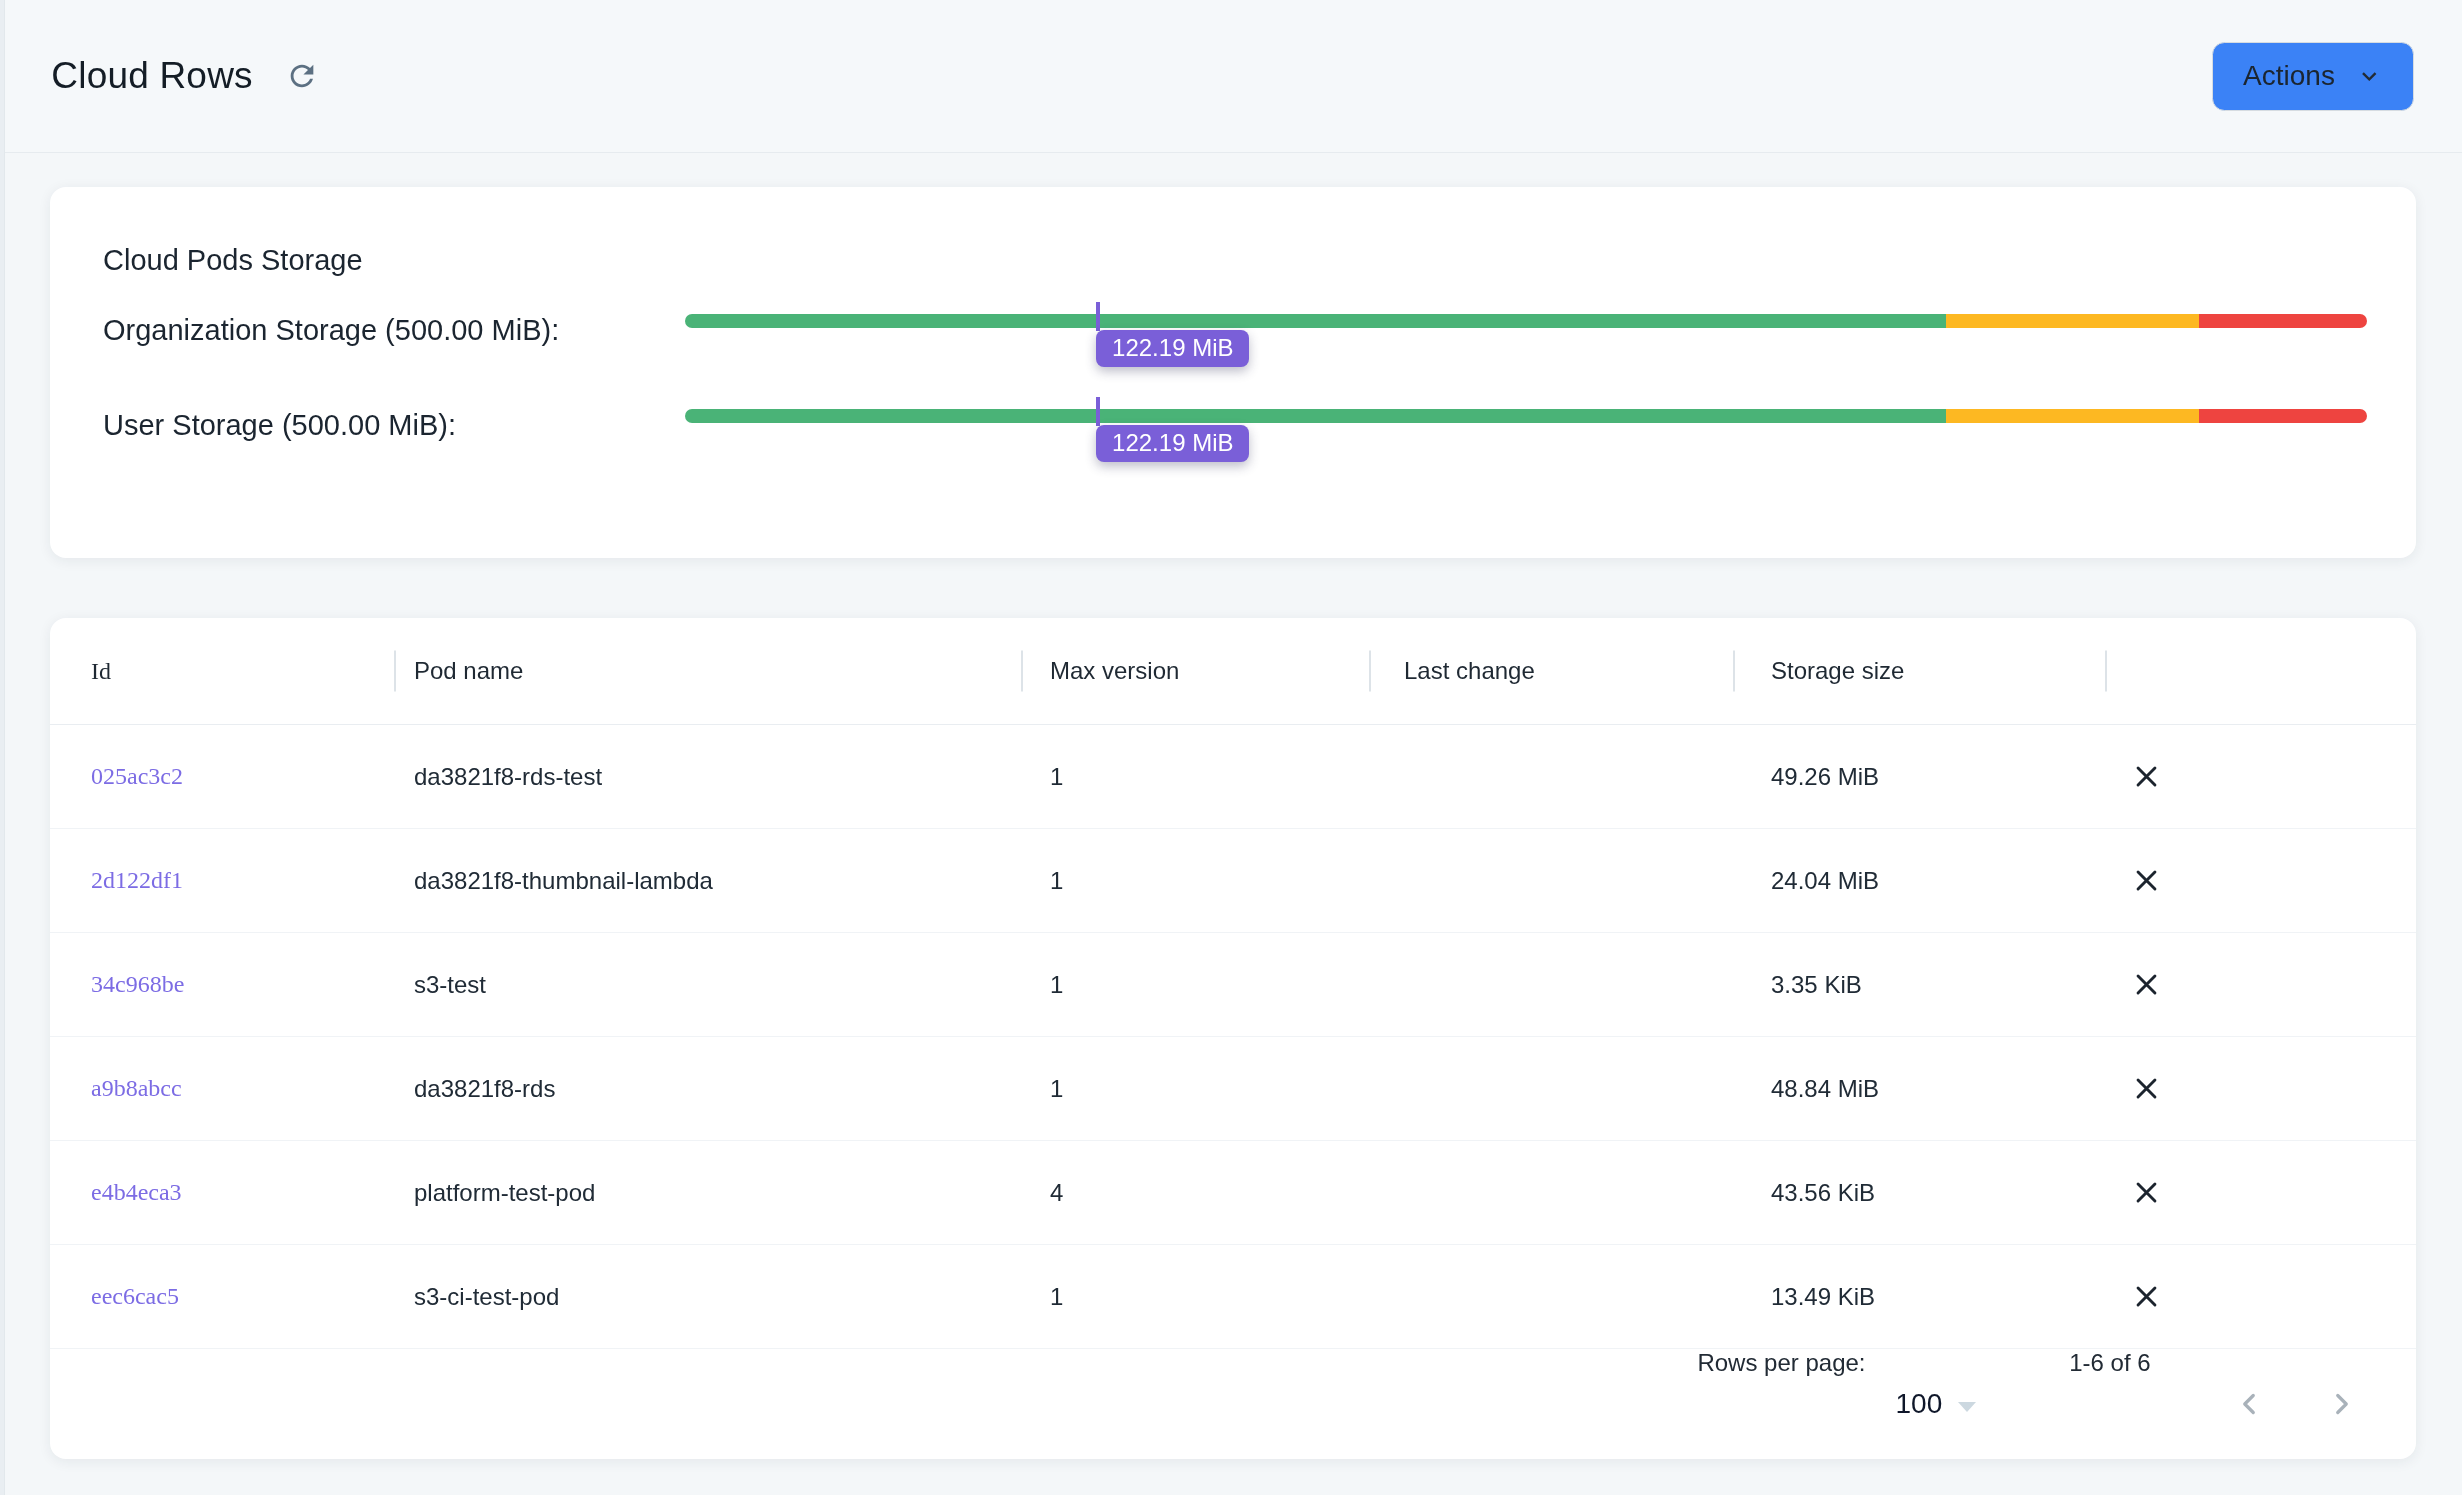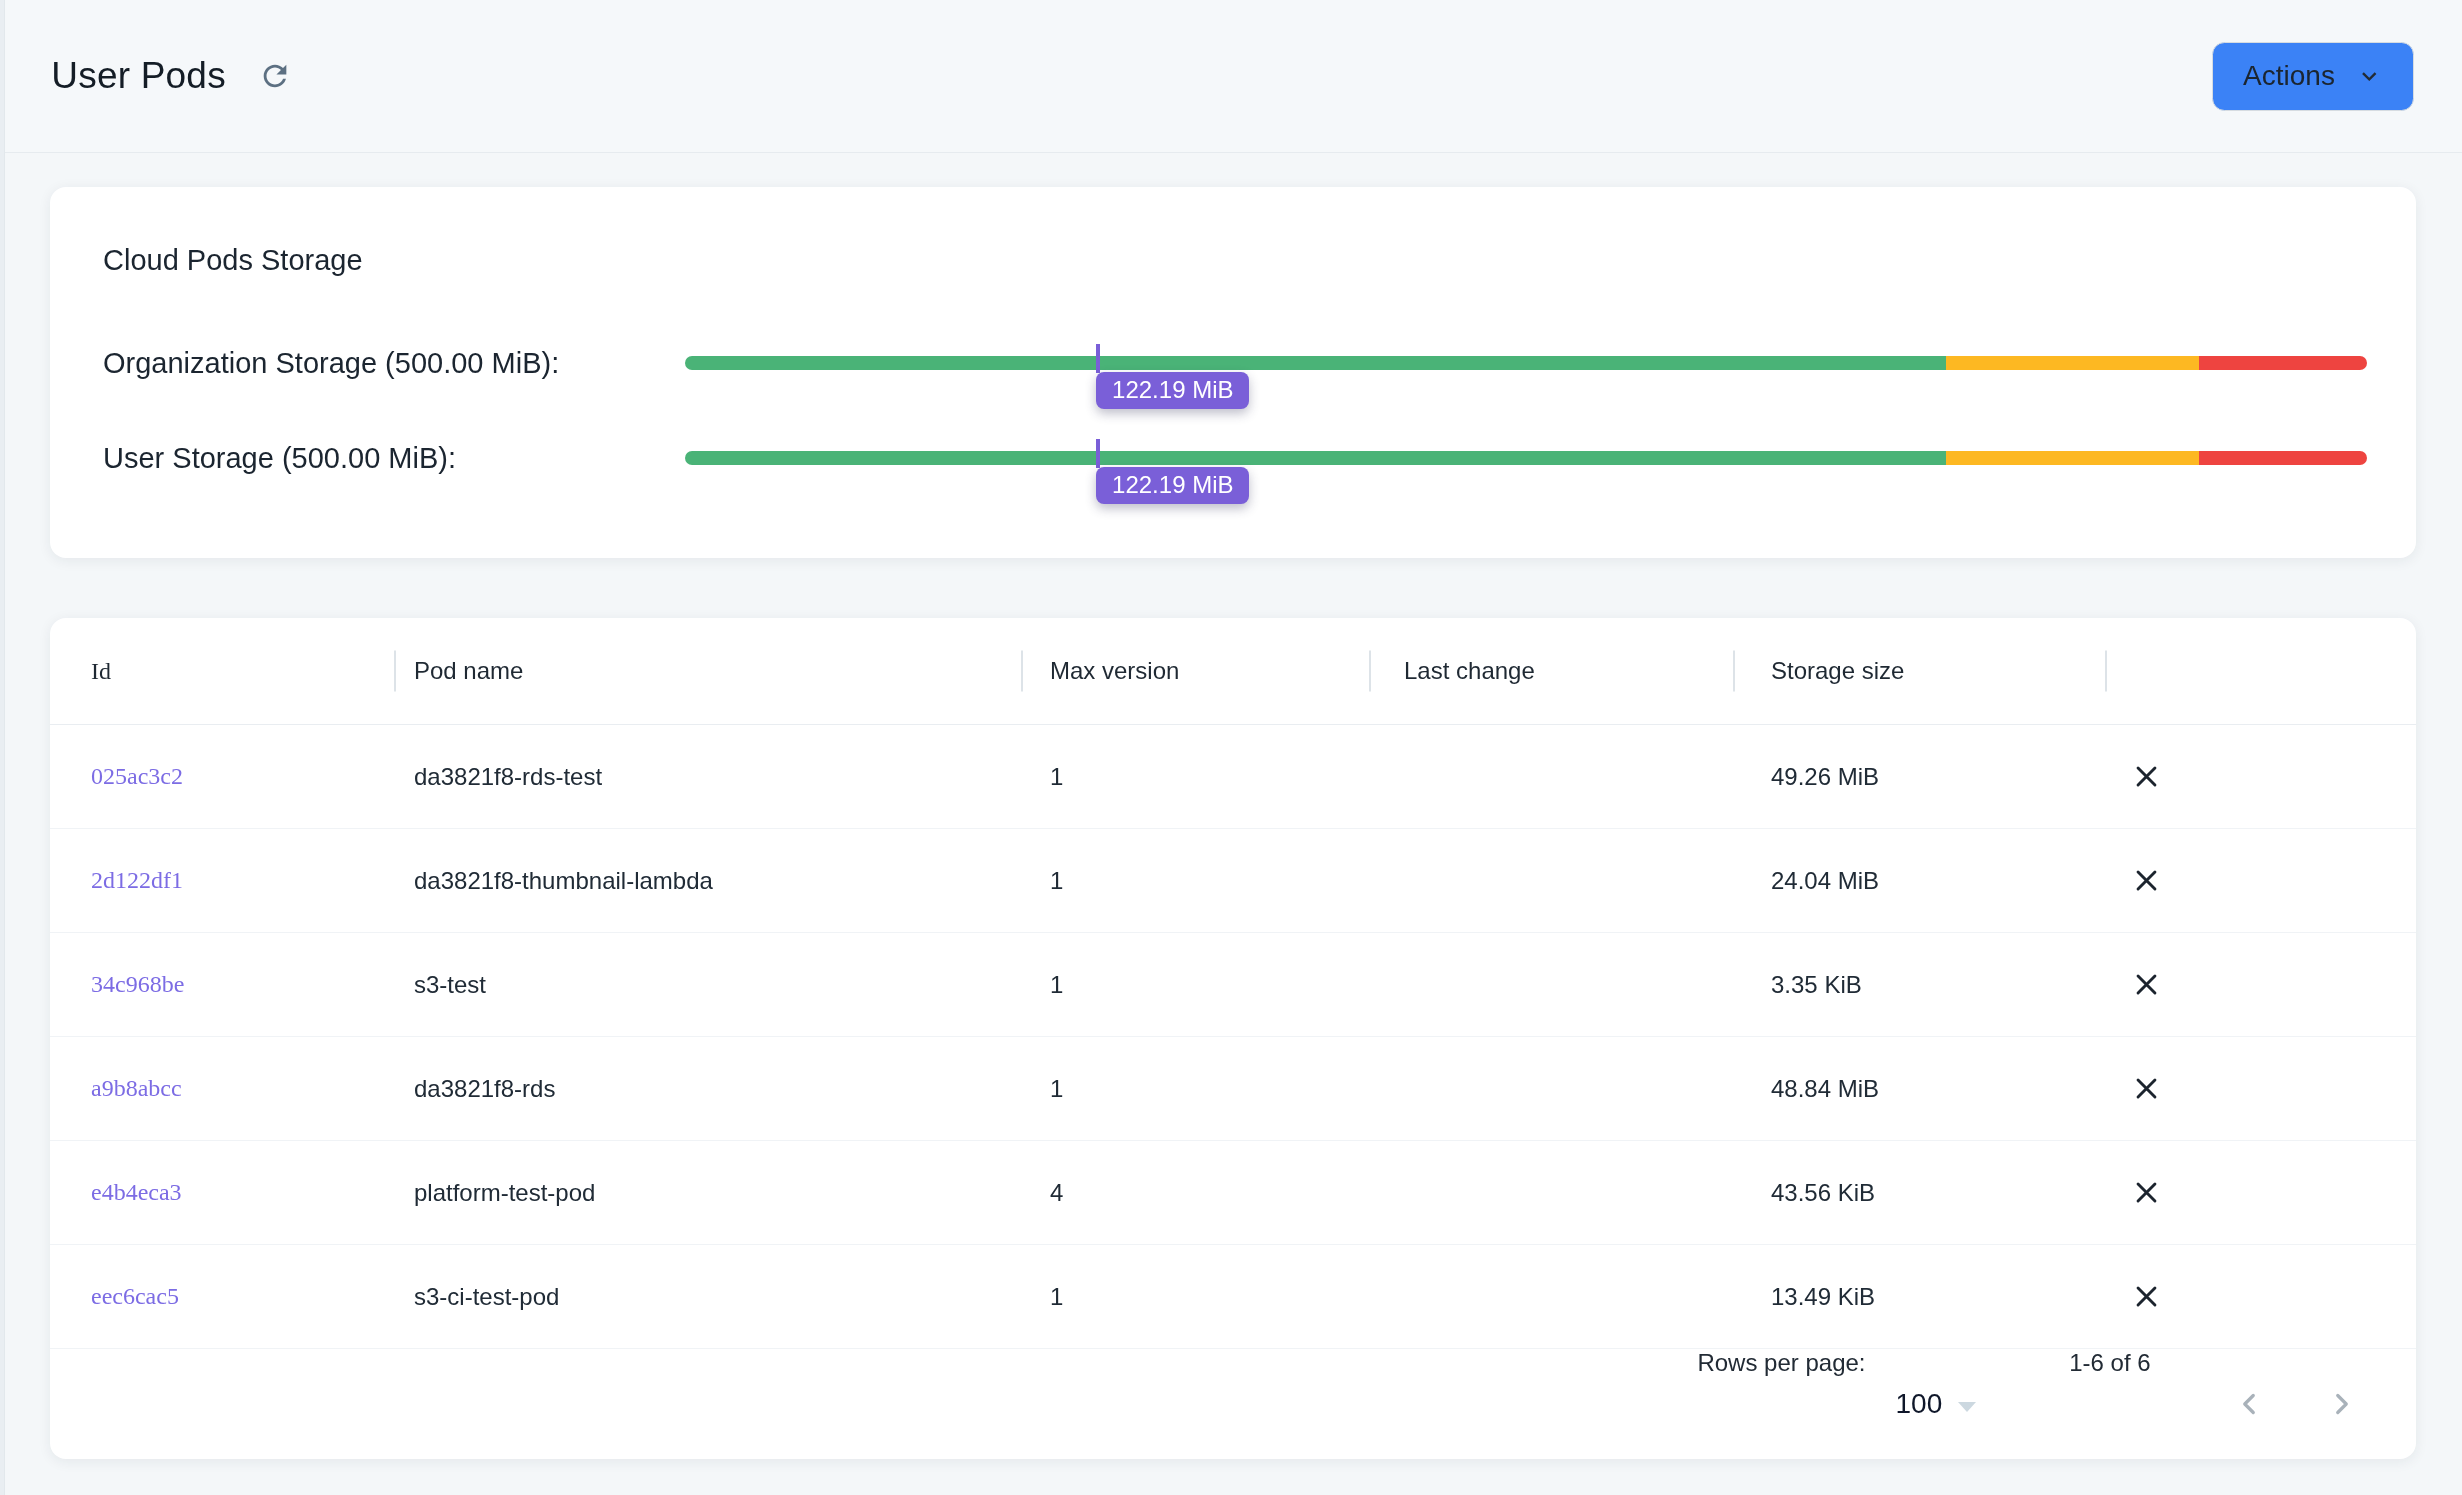--- a/index.html
+++ b/index.html
@@ -41,21 +41,21 @@
     border-radius:16px;box-shadow:0 2.7px 12.5px rgba(25,39,52,0.07);
     box-sizing:border-box;
   }
   .storage-card{top:187px;height:371px;}
   .storage-title{
     position:absolute;left:53px;top:57px;
     font-size:29px;color:#1b2530;font-weight:400;
   }
   .storage-row{
     position:absolute;left:53px;right:49px;height:98px;
-    display:flex;align-items:center;
+    display:flex;
   }
   .storage-row.row-0{top:127px;}
   .storage-row.row-1{top:222px;}
   .storage-label{flex:0 0 582px;font-size:29px;color:#1b2530;}
   .barwrap{flex:1;position:relative;height:14.2px;}
   .bar{
     position:absolute;inset:0;border-radius:7.1px;
     background:linear-gradient(to right,#4ab377 0 75%,#fdb822 75% 90%,#ee4440 90% 100%);
   }
   .marker{
@@ -115,21 +115,21 @@
   .range-label{margin-left:93px;}
   .pg-btn{margin-left:78px;background:none;border:none;padding:3.6px;cursor:pointer;display:flex;align-items:center;}
   .pg-btn.next{margin-left:52px;}
 </style>
 </head>
 <body>
 
 <div class="left-strip"></div>
 
 <div class="topbar">
-  <div class="page-title">User Pods</div>
+  <div class="page-title">Cloud Rows</div>
   <button class="refresh-btn">
     <span style="display:flex;">
       <svg width="34" height="34" viewBox="0 0 24 24" fill="#5c7082">
           <path d="M17.65 6.35C16.2 4.9 14.21 4 12 4c-4.42 0-7.99 3.58-7.99 8s3.57 8 7.99 8c3.73 0 6.84-2.55 7.73-6h-2.08c-.82 2.33-3.04 4-5.65 4-3.31 0-6-2.69-6-6s2.69-6 6-6c1.66 0 3.14.69 4.22 1.78L13 11h7V4l-2.35 2.35z"></path>
         </svg>
     </span>
   </button>
   <button class="actions-btn">
     <span>Actions</span>
     <span style="display:flex;">

